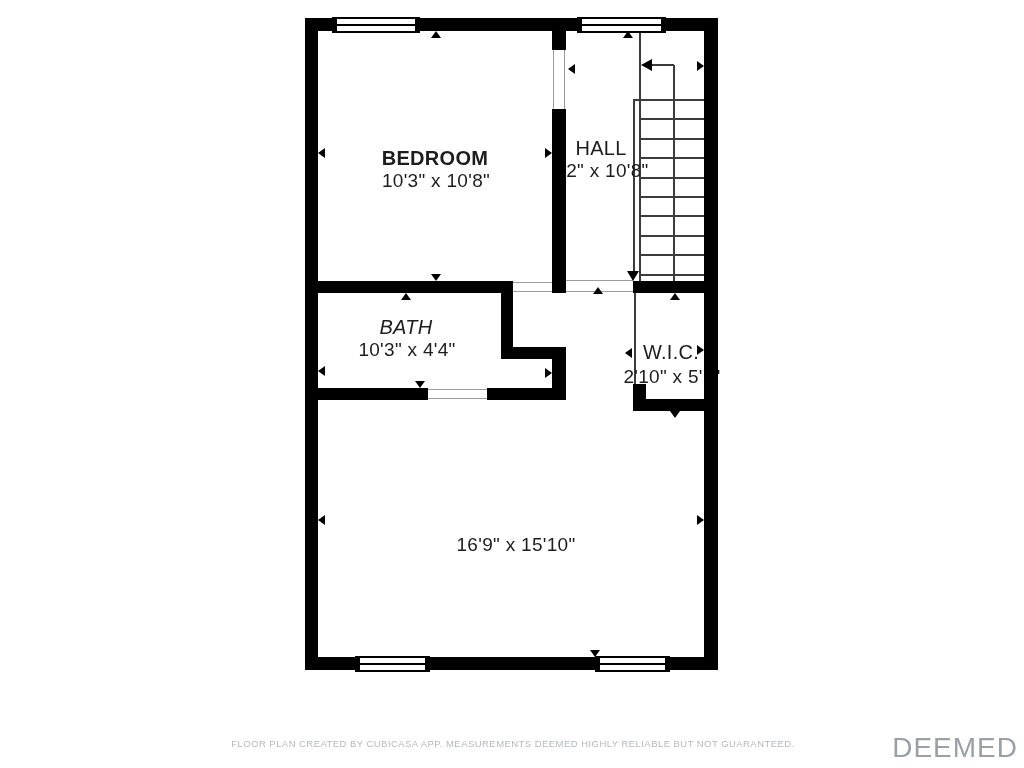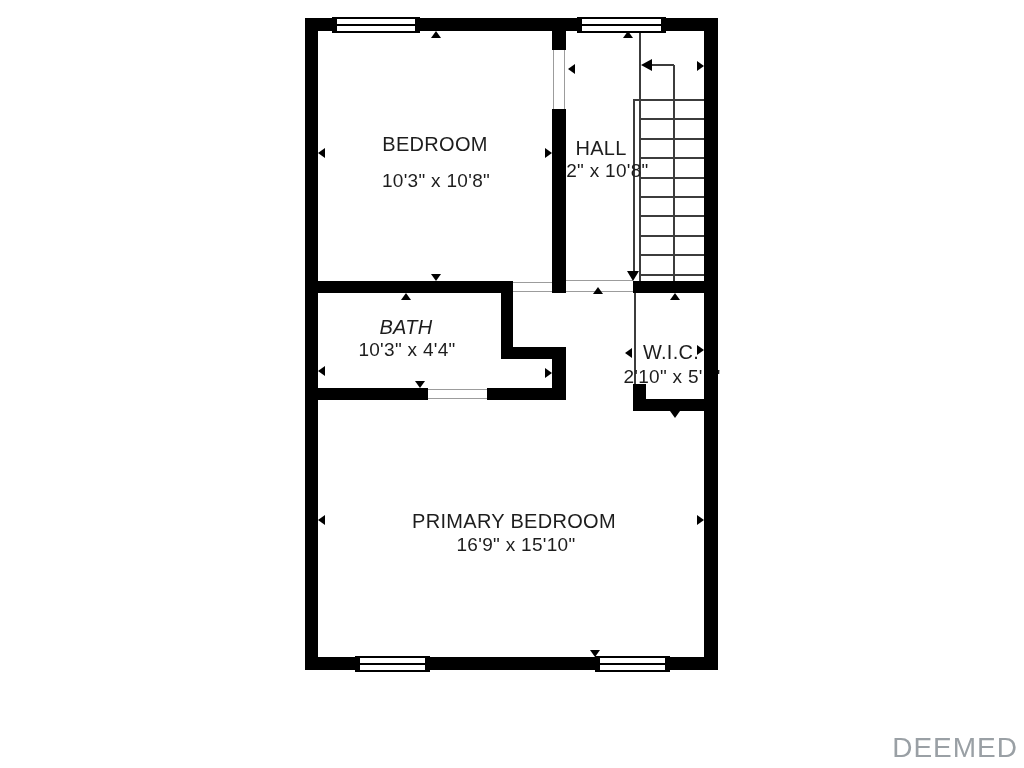--- a/index.html
+++ b/index.html
@@ -12,21 +12,21 @@
   .threshold{position:absolute;background:#9c9c9c;z-index:1;}
   .window{position:absolute;background:#fff;border:2px solid #000;border-left-width:5px;border-right-width:5px;box-sizing:border-box;z-index:4;}
   .window .mid{position:absolute;left:0;right:0;top:50%;margin-top:-1px;height:2px;background:#000;}
   .tri{position:absolute;width:0;height:0;z-index:5;}
   .room-name,.room-dims{
     position:absolute;transform:translate(-50%,-50%);white-space:nowrap;
     color:#1d1d1d;z-index:2;letter-spacing:0.3px;
   }
   .room-name{font-size:20px;}
   .room-dims{font-size:19px;}
-  .lbl-bedroom{left:435px;top:144px;} .dim-bedroom{left:436px;top:181px;}
+  .lbl-bedroom{left:435px;top:158px;font-weight:bold;} .dim-bedroom{left:436px;top:181px;}
   .lbl-hall{left:601px;top:148px;}   .dim-hall{left:600px;top:171px;}
   .lbl-bath{left:406px;top:327px;font-style:italic;}   .dim-bath{left:407px;top:350px;}
   .lbl-wic{left:671px;top:352px;}    .dim-wic{left:672px;top:377px;}
   .lbl-primary{left:514px;top:521px;}.dim-primary{left:516px;top:545px;}
   .footer-text{
     position:absolute;left:513px;top:743px;transform:translate(-50%,-50%);
     white-space:nowrap;font-size:9.5px;letter-spacing:0.45px;color:#b4b9bd;z-index:1;
   }
   .watermark{
     position:absolute;left:1018px;top:748px;transform:translate(-100%,-50%);
@@ -117,17 +117,17 @@
 
   <div class="room-name lbl-hall">HALL</div>
   <div class="room-dims dim-hall">3'2" x 10'8"</div>
 
   <div class="room-name lbl-bath">BATH</div>
   <div class="room-dims dim-bath">10'3" x 4'4"</div>
 
   <div class="room-name lbl-wic">W.I.C.</div>
   <div class="room-dims dim-wic">2'10" x 5'1"</div>
 
-  <div class="room-name lbl-primary">PRIMARY BEDROOM</div>
   <div class="room-dims dim-primary">16'9" x 15'10"</div>
 
+  <div class="footer-text">FLOOR PLAN CREATED BY CUBICASA APP. MEASUREMENTS DEEMED HIGHLY RELIABLE BUT NOT GUARANTEED.</div>
   <div class="watermark">DEEMED</div>
 </div>
 
 </body></html>

